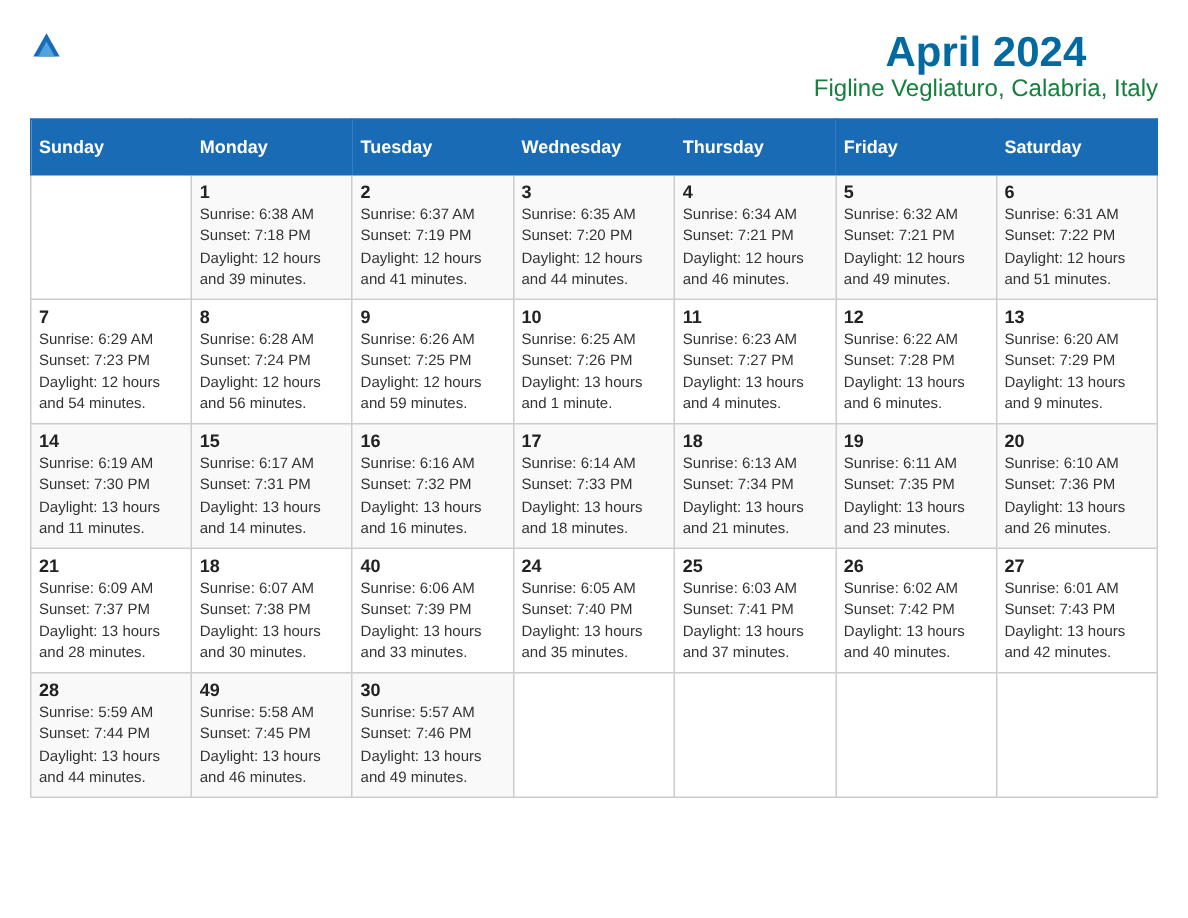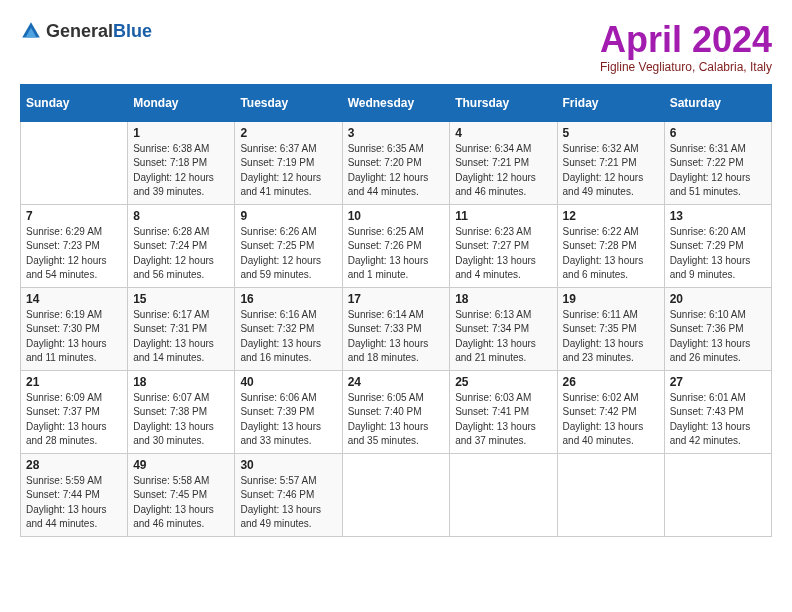--- a/index.html
+++ b/index.html
@@ -34,28 +34,29 @@
       line-height: 1;
     }
     .logo-icon {
       width: 22px;
       height: 22px;
     }
     .title-area {
       text-align: right;
     }
     .month-title {
-      font-size: 36px;
-      font-weight: bold;
-      color: #a21caf;
+      font-size: 28px;
+      font-weight: bold;
+      color: #0369a1;
       line-height: 1.1;
+      text-align: center;
     }
     .location-title {
-      font-size: 12px;
-      color: #7f1d1d;
+      font-size: 16px;
+      color: #15803d;
     }
     table {
       width: 100%;
       border-collapse: collapse;
       font-size: 10.5px;
     }
     thead tr th {
       background-color: #1a6bb5;
       color: #fff;
       padding: 11px 5px;
@@ -93,25 +94,20 @@
   </style>
 </head>
 <body>
 
 <div class="header-area">
   <div class="logo">
     <svg class="logo-icon" viewBox="0 0 40 40" xmlns="http://www.w3.org/2000/svg">
       <polygon points="20,4 36,32 4,32" fill="#1a6bb5"></polygon>
       <polygon points="20,14 30,32 10,32" fill="#4fa3e0"></polygon>
     </svg>
-    <div>
-      <div>
-        <span class="logo-text-general">General</span><span class="logo-text-blue">Blue</span>
-      </div>
-    </div>
   </div>
   <div class="title-area">
     <div class="month-title">April 2024</div>
     <div class="location-title">Figline Vegliaturo, Calabria, Italy</div>
   </div>
 </div>
 
 <table>
   <thead>
     <tr>

